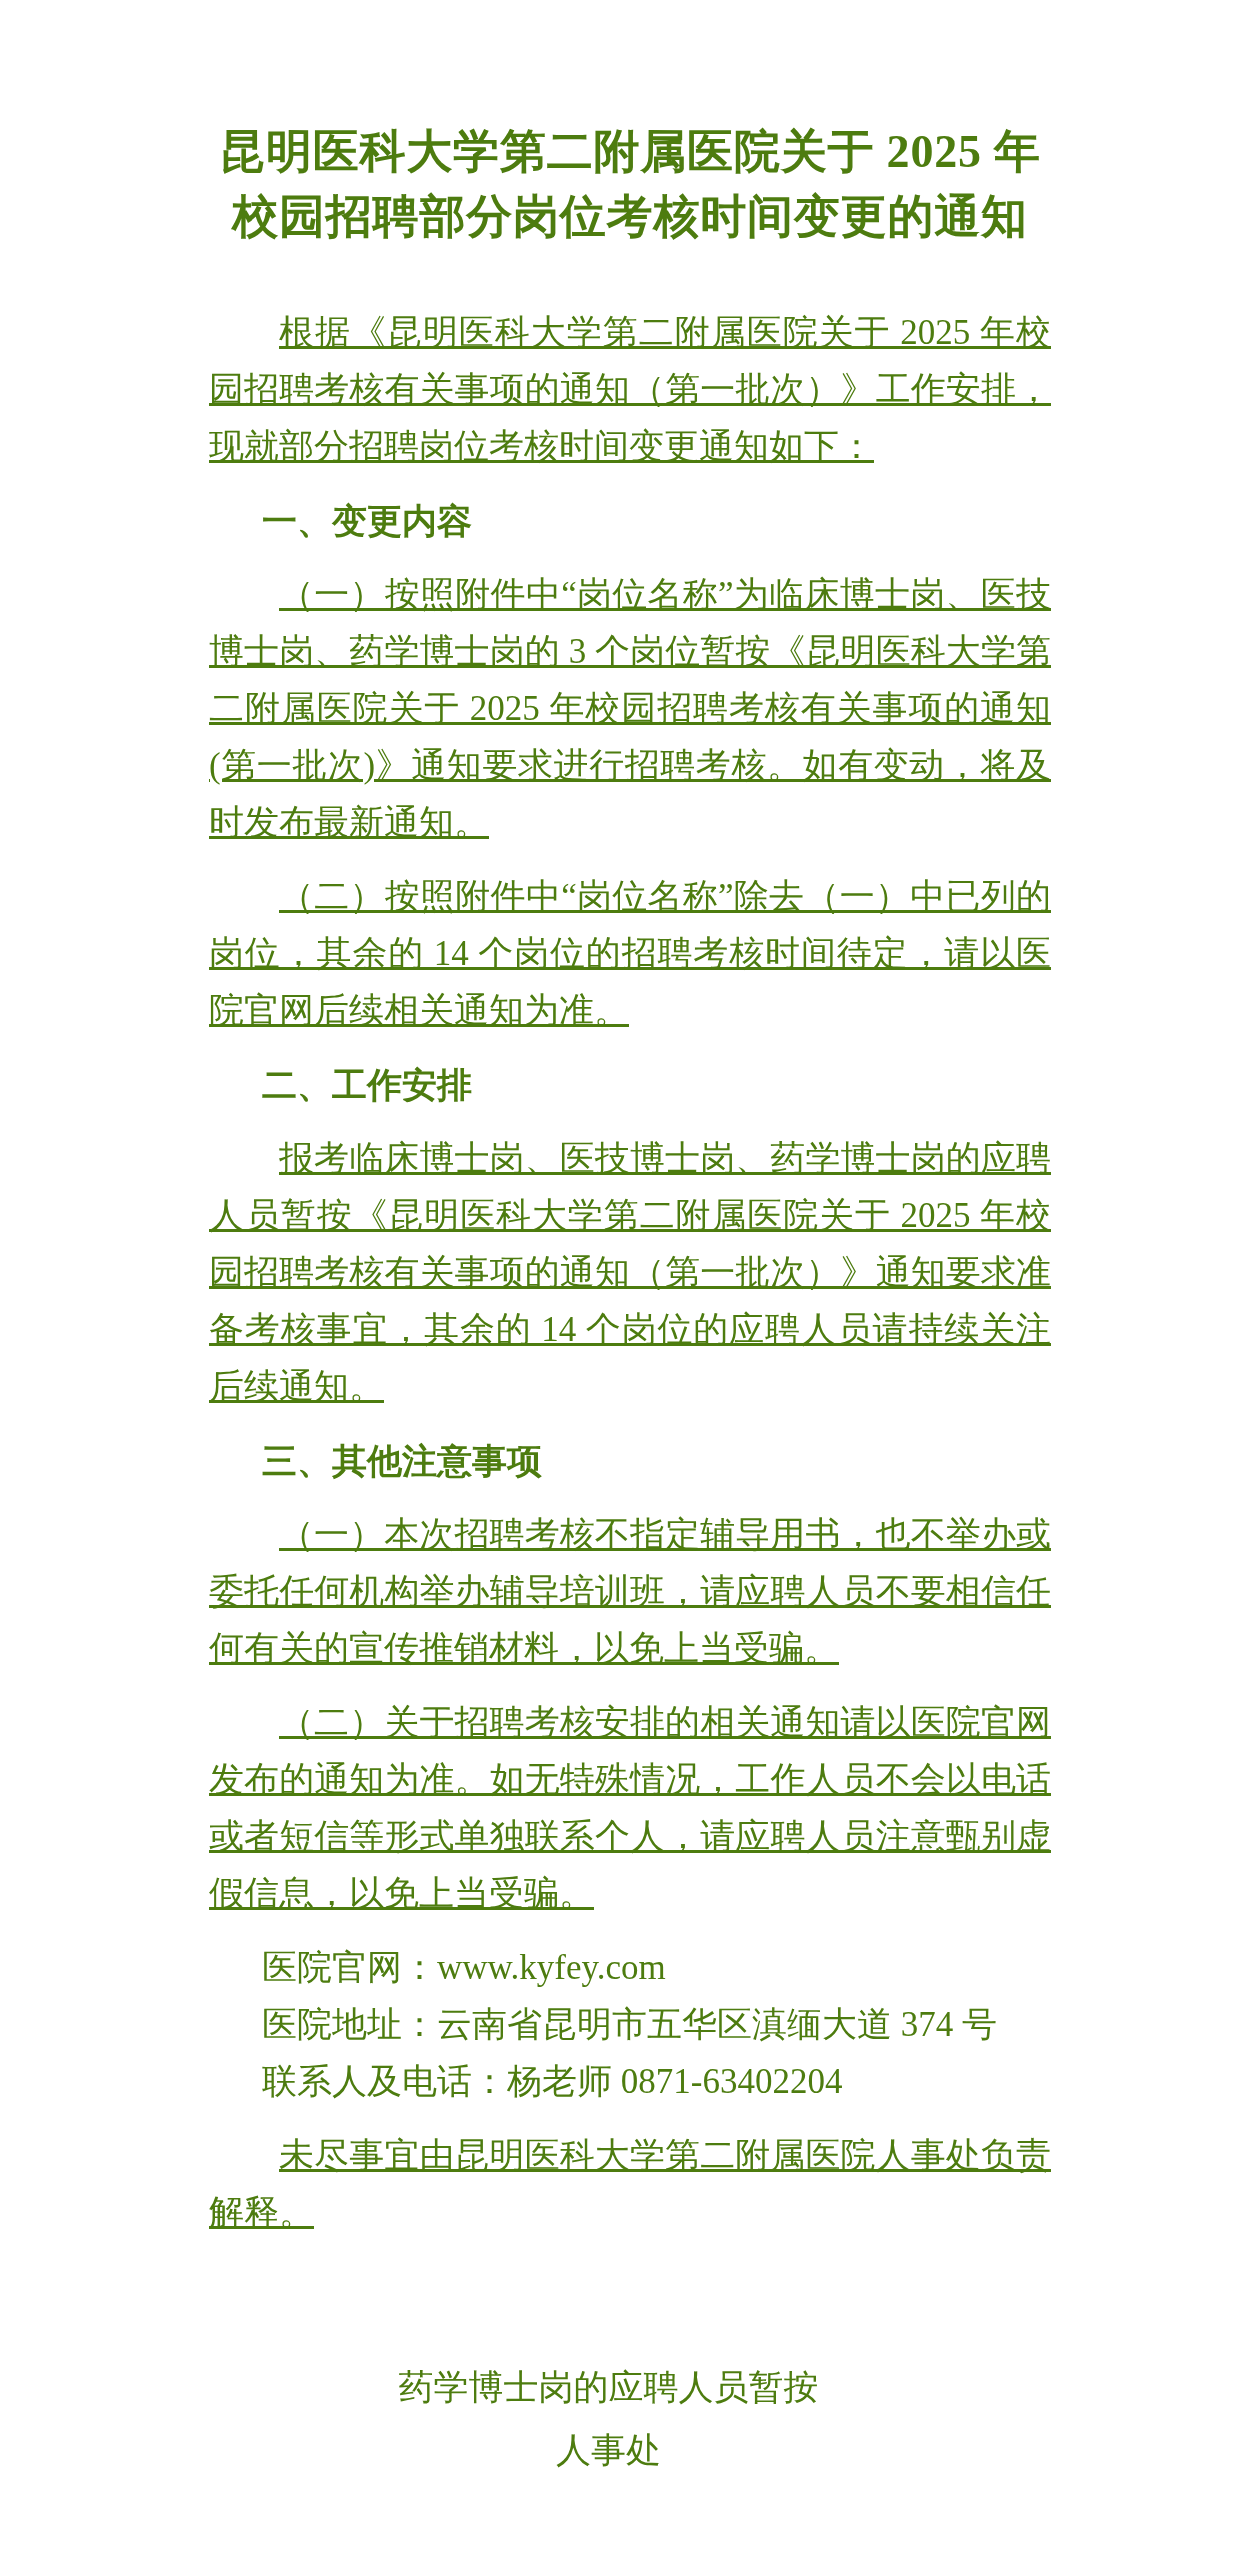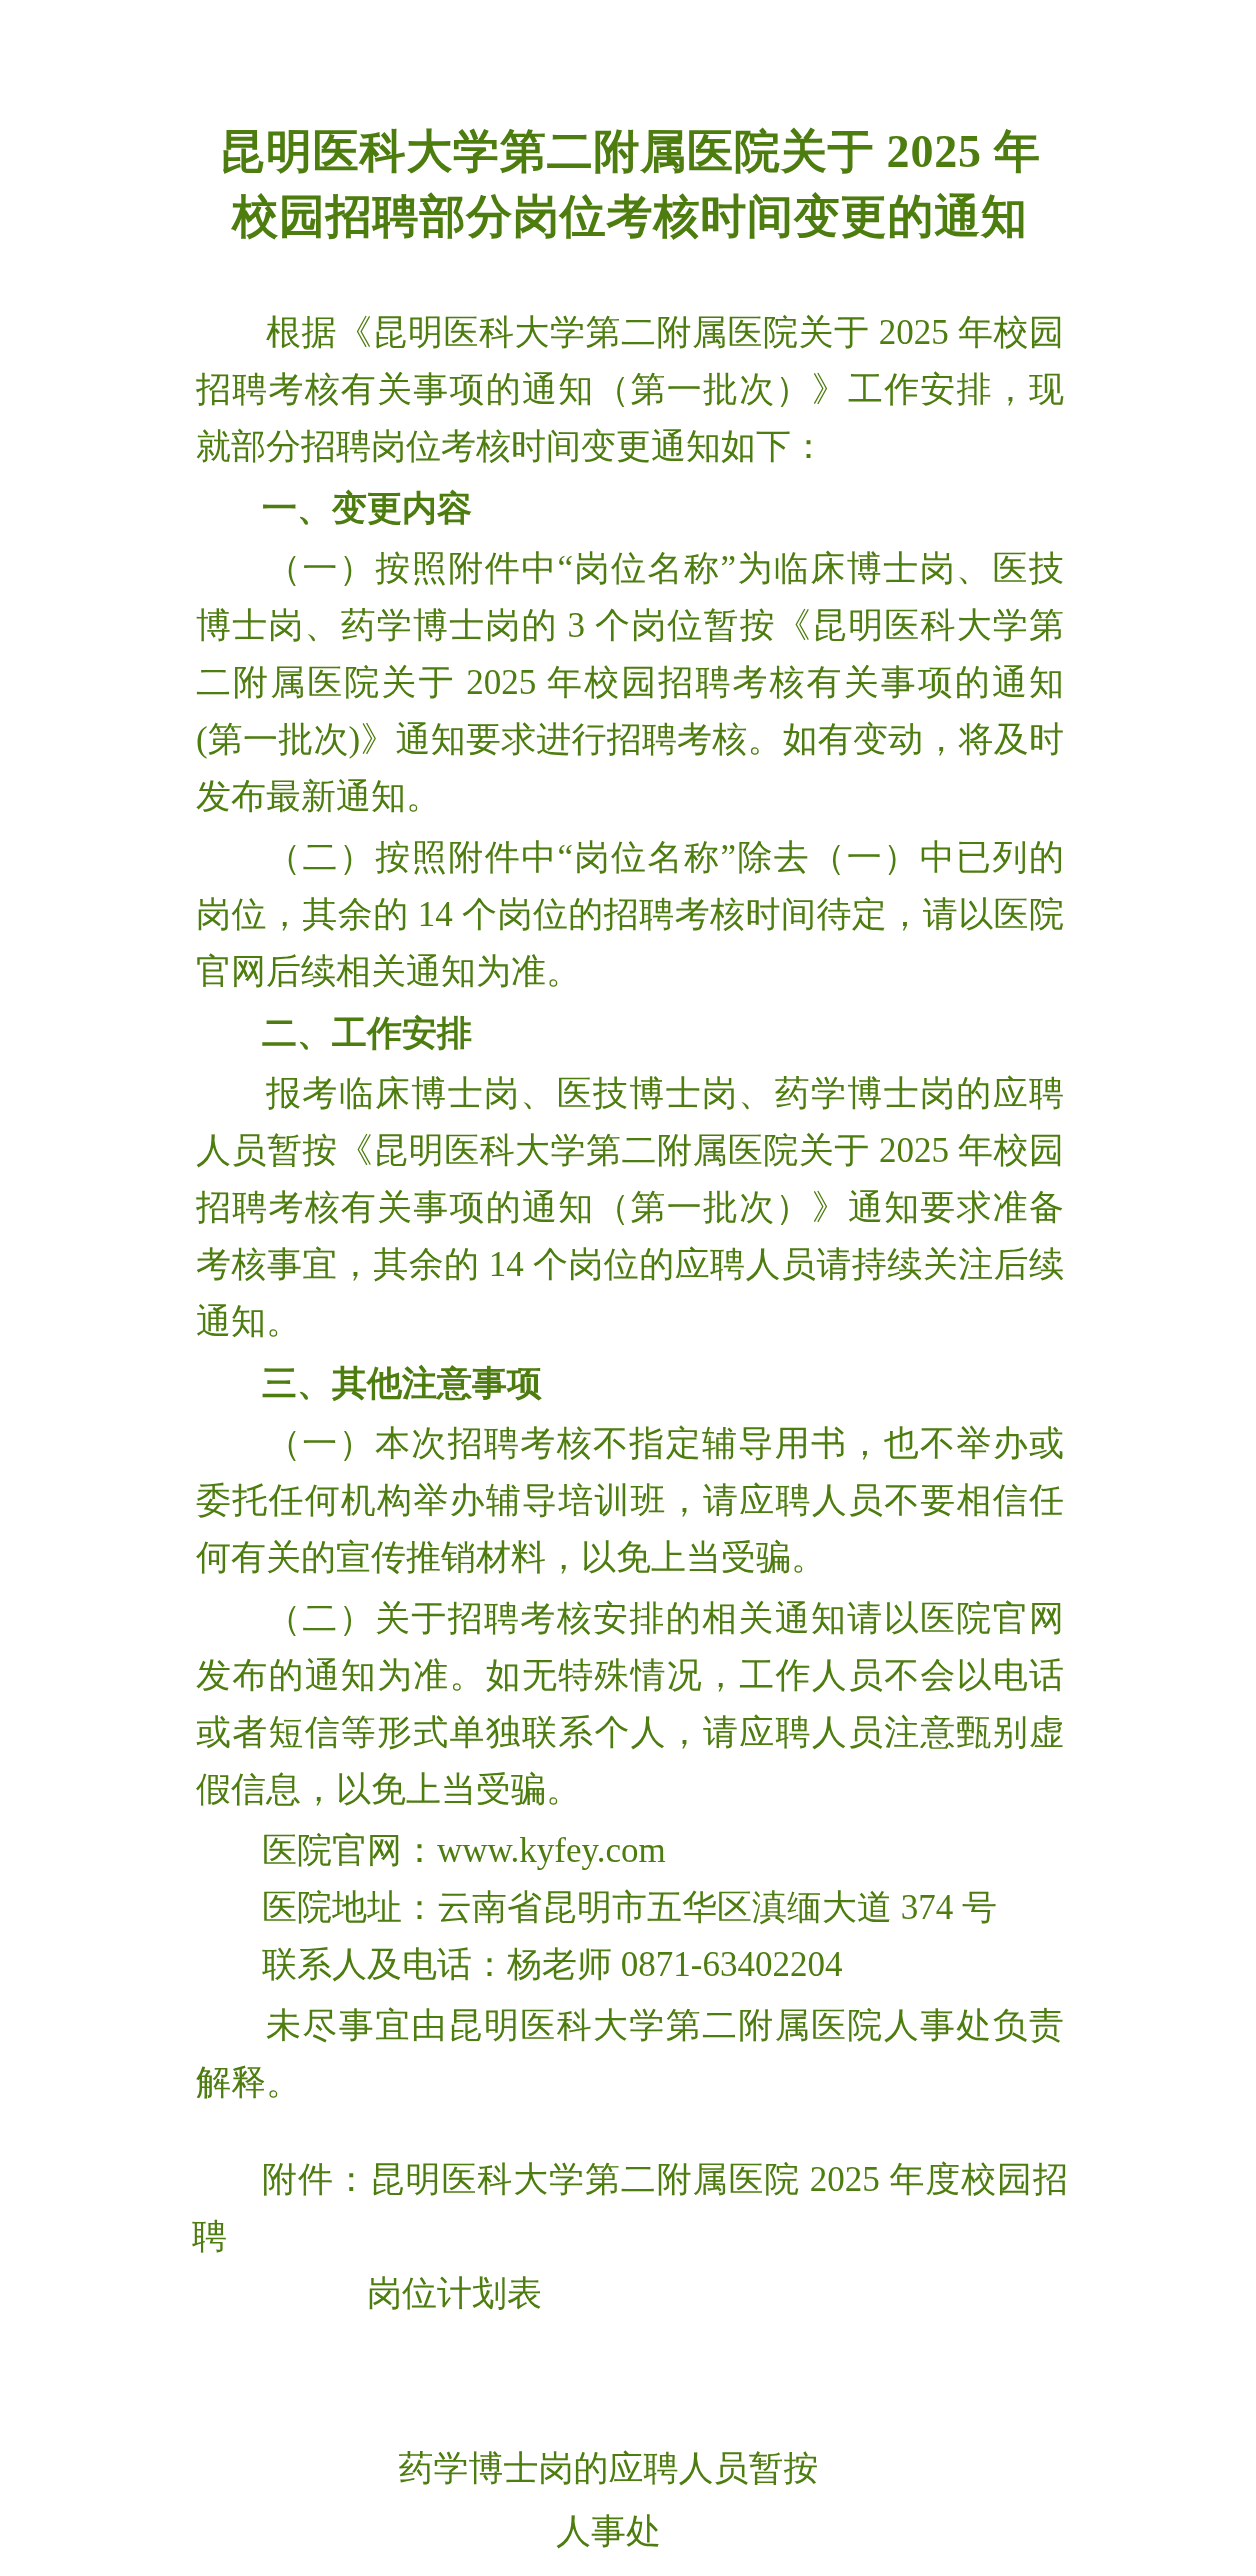--- a/index.html
+++ b/index.html
@@ -23,21 +23,21 @@
     font-family: "Liberation Serif", serif;
     letter-spacing: 0.8px;
   }
   .content {
     margin-top: 55px;
     font-size: 35px;
     line-height: 57px;
     text-align: justify;
     text-justify: inter-ideograph;
   }
-  .para   { text-indent: 2em; margin: 4px; }
+  .para   { text-indent: 2em; margin: 17px; text-decoration: underline; }
   .contact { text-indent: 2em; margin: 0; }
   .heading {
     text-indent: 2em;
     font-weight: bold;
     font-family: "Liberation Sans", sans-serif;
     margin: 0;
   }
   .attachment { margin-top: 40px; }
   .attach-line1 { text-indent: 2em; }
   .attach-line2 { padding-left: 5em; }
@@ -70,24 +70,20 @@
       <p class="heading">二、工作安排</p>
       <p class="para">报考临床博士岗、医技博士岗、药学博士岗的应聘人员暂按《昆明医科大学第二附属医院关于 2025 年校园招聘考核有关事项的通知（第一批次）》通知要求准备考核事宜，其余的 14 个岗位的应聘人员请持续关注后续通知。</p>
       <p class="heading">三、其他注意事项</p>
       <p class="para">（一）本次招聘考核不指定辅导用书，也不举办或委托任何机构举办辅导培训班，请应聘人员不要相信任何有关的宣传推销材料，以免上当受骗。</p>
       <p class="para">（二）关于招聘考核安排的相关通知请以医院官网发布的通知为准。如无特殊情况，工作人员不会以电话或者短信等形式单独联系个人，请应聘人员注意甄别虚假信息，以免上当受骗。</p>
       <p class="contact">医院官网：www.kyfey.com</p>
       <p class="contact">医院地址：云南省昆明市五华区滇缅大道 374 号</p>
       <p class="contact">联系人及电话：杨老师 0871-63402204</p>
       <p class="para">未尽事宜由昆明医科大学第二附属医院人事处负责解释。</p>
 
-      <div class="attachment">
-        <div class="attach-line1">附件：昆明医科大学第二附属医院 2025 年度校园招聘</div>
-        <div class="attach-line2">岗位计划表</div>
-      </div>
 
       <div class="signature">
         <div>药学博士岗的应聘人员暂按</div>
         <div>人事处</div>
 
       </div>
     </div>
 
   </div>
 </div>

